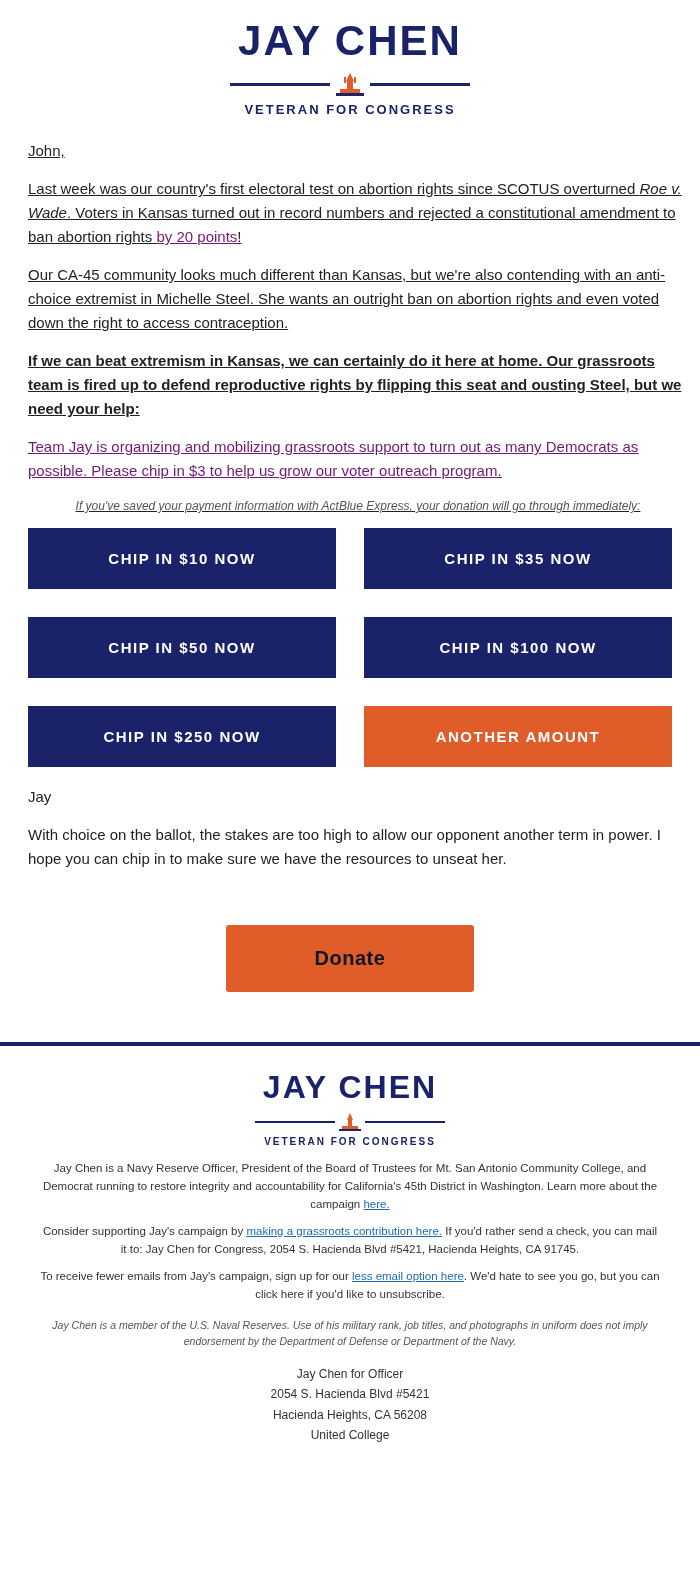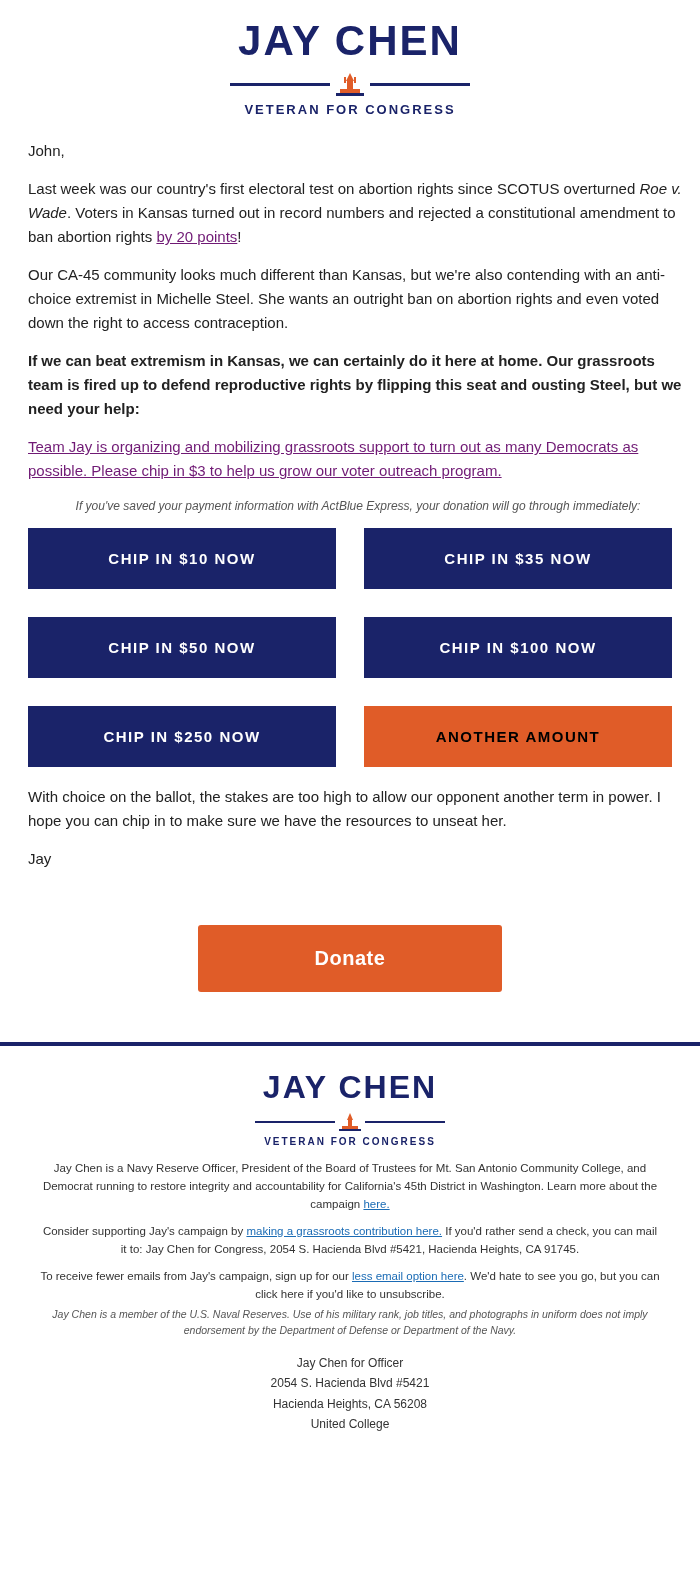--- a/index.html
+++ b/index.html
@@ -49,20 +49,21 @@
       font-size: 13px;
       font-weight: 700;
       color: #1a2369;
       letter-spacing: 2px;
       margin-top: 2px;
     }
     
     .body-section {
       padding: 10px 12px 0 28px;
       line-height: 1.6;
+      text-decoration: underline;
     }
     .greeting {
       margin-bottom: 14px;
       font-size: 15px;
     }
     .para {
       margin-bottom: 14px;
       font-size: 15px;
       line-height: 1.6;
     }
@@ -108,21 +109,21 @@
       font-size: 15px;
       letter-spacing: 1.5px;
       border: none;
       padding: 22px 10px;
       cursor: pointer;
       text-align: center;
       text-transform: uppercase;
     }
     .btn-another {
       background: #e05c28;
-      color: #000000;
+      color: #ffffff;
       font-weight: 700;
       font-size: 15px;
       letter-spacing: 1.5px;
       border: none;
       padding: 22px 10px;
       cursor: pointer;
       text-align: center;
       text-transform: uppercase;
     }
     
@@ -132,26 +133,26 @@
     .closing .para {
       margin-bottom: 14px;
     }
     
     .big-donate-wrap {
       text-align: center;
       padding: 30px 28px 50px 28px;
     }
     .btn-big-donate {
       background: #e05c28;
-      color: #ffffff;
+      color: #0f172a;
       font-size: 20px;
       font-weight: 700;
       border: none;
       padding: 22px 0;
-      width: 304px;
+      width: 248px;
       cursor: pointer;
       border-radius: 3px;
       letter-spacing: 0.5px;
     }
     
     .footer {
       background: #fff;
       border-top: 3px solid #1a2369;
       padding: 24px 40px 20px 40px;
       text-align: center;
@@ -198,21 +199,21 @@
       margin-bottom: 8px;
       line-height: 1.6;
     }
     .footer-support a {
       color: #1a6bb5;
       text-decoration: underline;
     }
     .footer-emails {
       font-size: 11.5px;
       color: #333;
-      margin-bottom: 4px;
+      margin-bottom: 15px;
       line-height: 1.6;
     }
     .footer-emails a {
       color: #1a6bb5;
       text-decoration: underline;
     }
     .footer-disclaimer {
       font-size: 10.5px;
       color: #555;
       font-style: italic;
@@ -273,22 +274,22 @@
 <div class="donate-grid">
   <button class="btn-donate">CHIP IN $10 NOW</button>
   <button class="btn-donate">CHIP IN $35 NOW</button>
   <button class="btn-donate">CHIP IN $50 NOW</button>
   <button class="btn-donate">CHIP IN $100 NOW</button>
   <button class="btn-donate">CHIP IN $250 NOW</button>
   <button class="btn-another">ANOTHER AMOUNT</button>
 </div>
 
 <div class="closing">
+  <p class="para">Jay</p>
   <p class="para">With choice on the ballot, the stakes are too high to allow our opponent another term in power. I hope you can chip in to make sure we have the resources to unseat her.</p>
-  <p class="para">Jay</p>
 </div>
 
 <div class="big-donate-wrap">
   <button class="btn-big-donate">Donate</button>
 </div>
 
 <hr class="divider-line">
 
 <div class="footer">
   <div class="footer-name">JAY CHEN</div>

